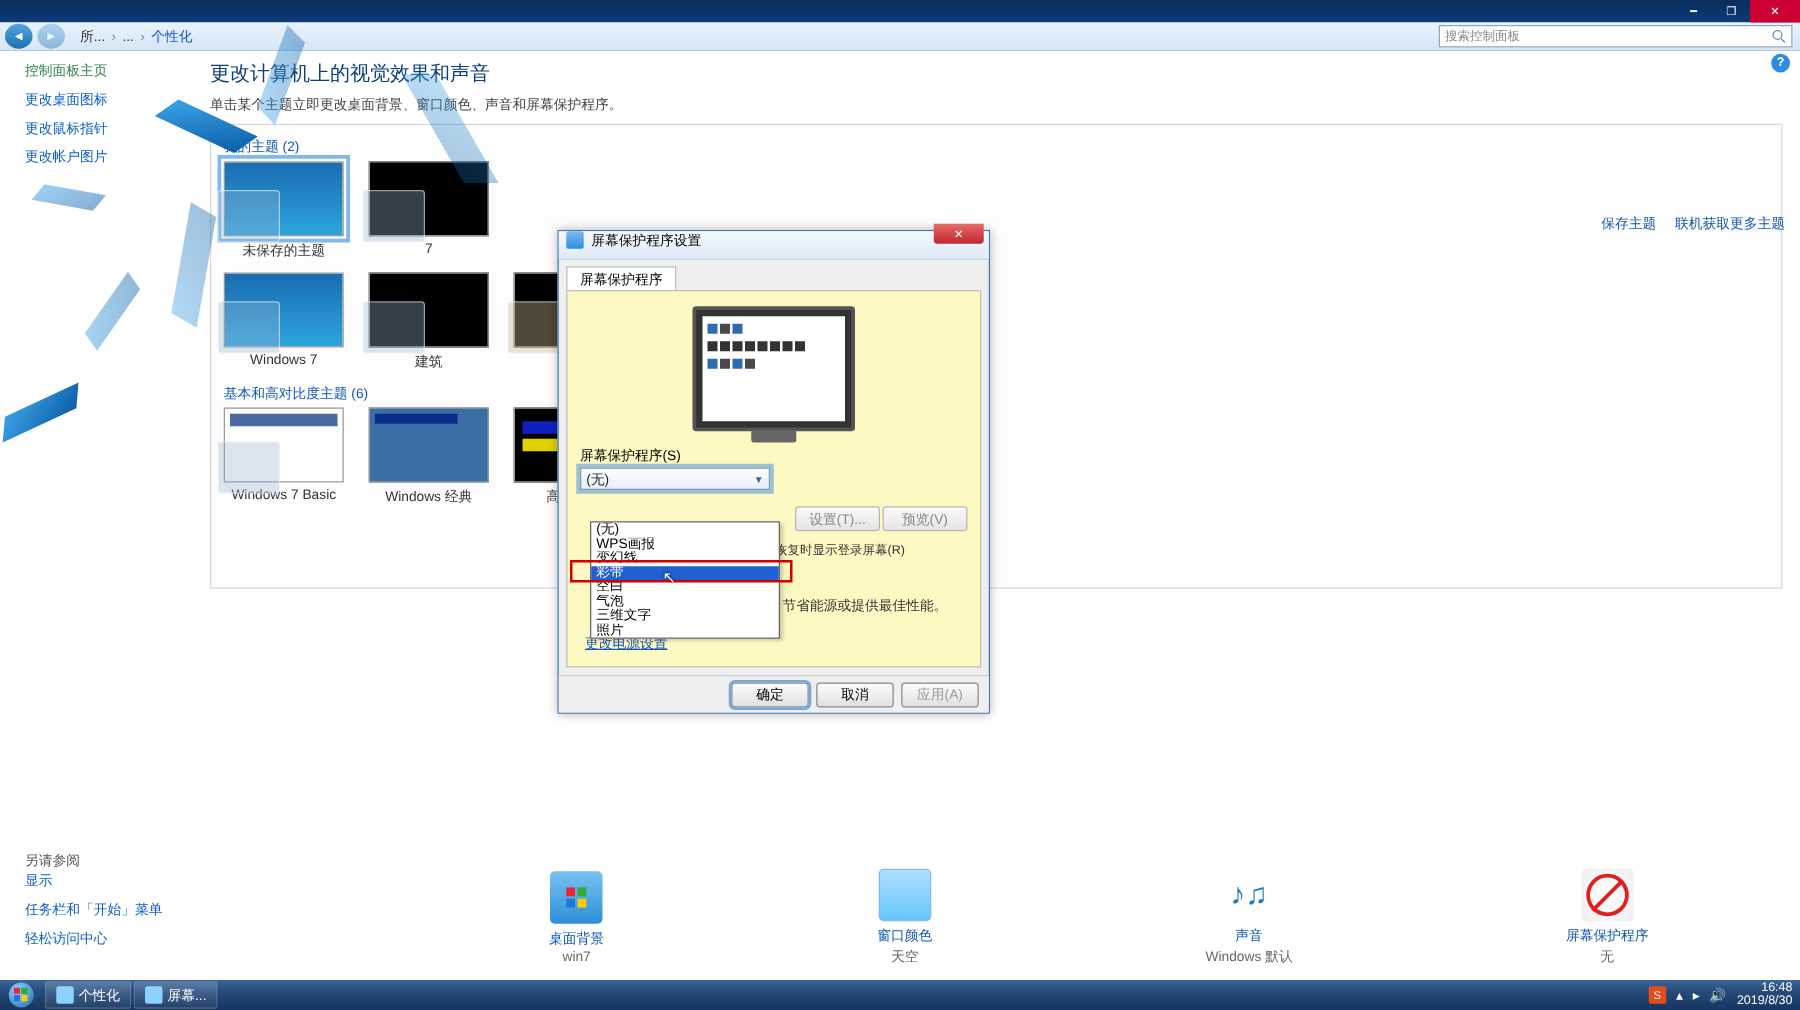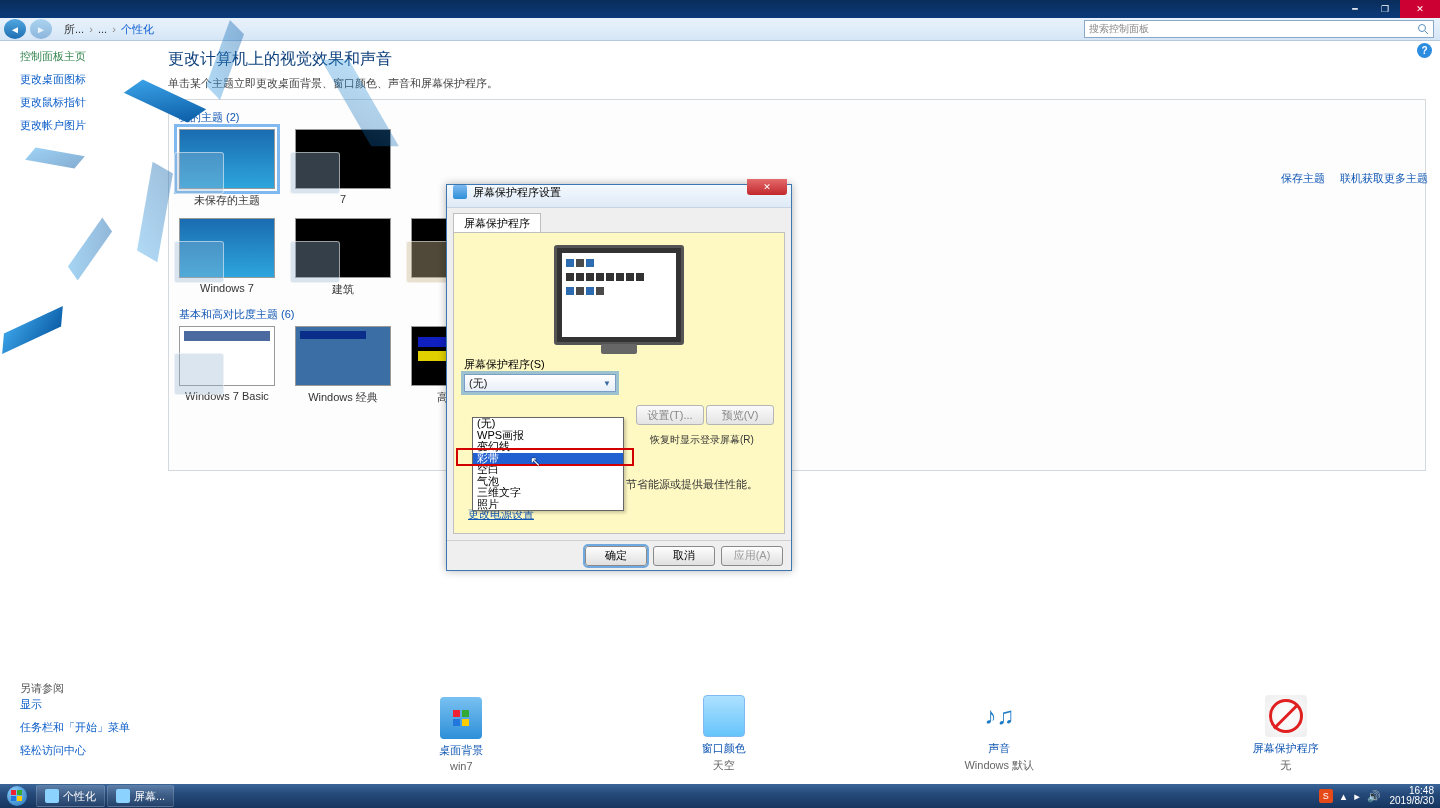--- a/index.html
+++ b/index.html
@@ -13,21 +13,21 @@
 .titlebar .winbtn { width:30px; display:flex; align-items:center; justify-content:center; color:#fff; font-size:9px; }
 .titlebar .winbtn.close { background:#c03; width:40px; }
 
 
 .toolbar { height:23px; background:linear-gradient(to bottom,#e9f2fb,#d6e6f7); border-bottom:1px solid #b7c9dc; display:flex; align-items:center; font-size:11px; color:#333; }
 .navbtn { width:22px; height:20px; border-radius:50%; background:linear-gradient(to bottom,#51a7e0,#1e6fb3); margin-left:4px; display:flex; align-items:center; justify-content:center; color:#fff; font-size:10px; }
 .navbtn.fwd { opacity:.4; }
 .crumb { margin-left:12px; color:#333; }
 .crumb .sep { color:#888; margin:0 2px; }
 .crumb .curr { color:#0b5bd1; }
-.search { margin-left:auto; margin-right:6px; width:350px; height:18px; background:#fff; border:1px solid #8aa8c8; display:flex; align-items:center; font-size:10px; color:#888; padding-left:4px; }
+.search { margin-left:auto; margin-right:6px; width:283px; height:18px; background:#fff; border:1px solid #8aa8c8; display:flex; align-items:center; font-size:10px; color:#888; padding-left:4px; }
 .search svg { margin-left:auto; margin-right:4px; }
 
 
 .body-area { position:absolute; top:41px; left:0; right:0; bottom:0; background:#fff; display:flex; }
 .help-icon { position:absolute; right:8px; top:2px; width:15px; height:15px; background:#2b8ce0; border-radius:50%; color:#fff; font-size:10px; display:flex; align-items:center; justify-content:center; font-weight:bold; }
 
 
 .sidebar { width:160px; padding:8px 6px 0 20px; font-size:11px; color:#0a5dc8; position:relative; z-index:2; }
 .sidebar .home { color:#32854d; margin-bottom:16px; }
 .sidebar .lnk { margin-bottom:8px; cursor:pointer; }
@@ -101,21 +101,21 @@
 .monitor .scr .row1 { display:flex; gap:2px; margin:6px 4px; }
 .monitor .scr .row1 div { width:8px; height:8px; background:#2d6cb1; }
 .monitor .scr .row1 div:nth-child(2n){ background:#4a4a4a; }
 .monitor .scr .row2 { display:flex; gap:2px; margin:2px 4px; }
 .monitor .scr .row2 div { width:8px; height:8px; background:#333; }
 .fldlbl { margin-top:12px; }
 .combo { margin-top:2px; width:152px; height:18px; border:1px solid #7a9ec5; background:linear-gradient(#fff,#e6eef7); display:flex; align-items:center; padding:0 4px; color:#1a1a1a; position:relative; outline:3px solid rgba(60,140,220,0.5); }
 .combo .arrow { margin-left:auto; font-size:8px; color:#3a6aa0; }
 .actions { position:absolute; right:10px; top:172px; display:flex; gap:2px; }
 .actions button { width:68px; height:20px; font-size:11px; color:#888; background:linear-gradient(#fafafa,#e4e4e4); border:1px solid #b5b5b5; border-radius:3px; }
-.recov { position:absolute; left:196px; top:200px; font-size:10px; color:#333; }
+.recov { position:absolute; left:166px; top:200px; font-size:10px; color:#333; }
 .power-note { position:absolute; left:172px; top:244px; font-size:11px; color:#333; }
 .power-link { position:absolute; left:14px; top:274px; font-size:11px; color:#1157b3; text-decoration:underline; }
 .dlg-foot { height:30px; background:#efefef; border-top:1px solid #d0d0d0; display:flex; justify-content:flex-end; align-items:center; gap:6px; padding-right:8px; }
 .dlg-foot button { width:62px; height:20px; font-size:11px; background:linear-gradient(#fdfdfd,#e0e0e0); border:1px solid #8a8a8a; border-radius:3px; }
 .dlg-foot button.primary { outline:2px solid #6fa9df; }
 .dlg-foot button.disabled { color:#9a9a9a; }
 
 
 .droplist { position:absolute; left:472px; top:417px; width:152px; background:#fff; border:1px solid #666; z-index:30; font-size:11px; box-shadow:2px 2px 3px rgba(0,0,0,0.2); }
 .droplist .opt { padding:0 4px; height:11.5px; line-height:11.5px; color:#000; white-space:nowrap; overflow:hidden; }

